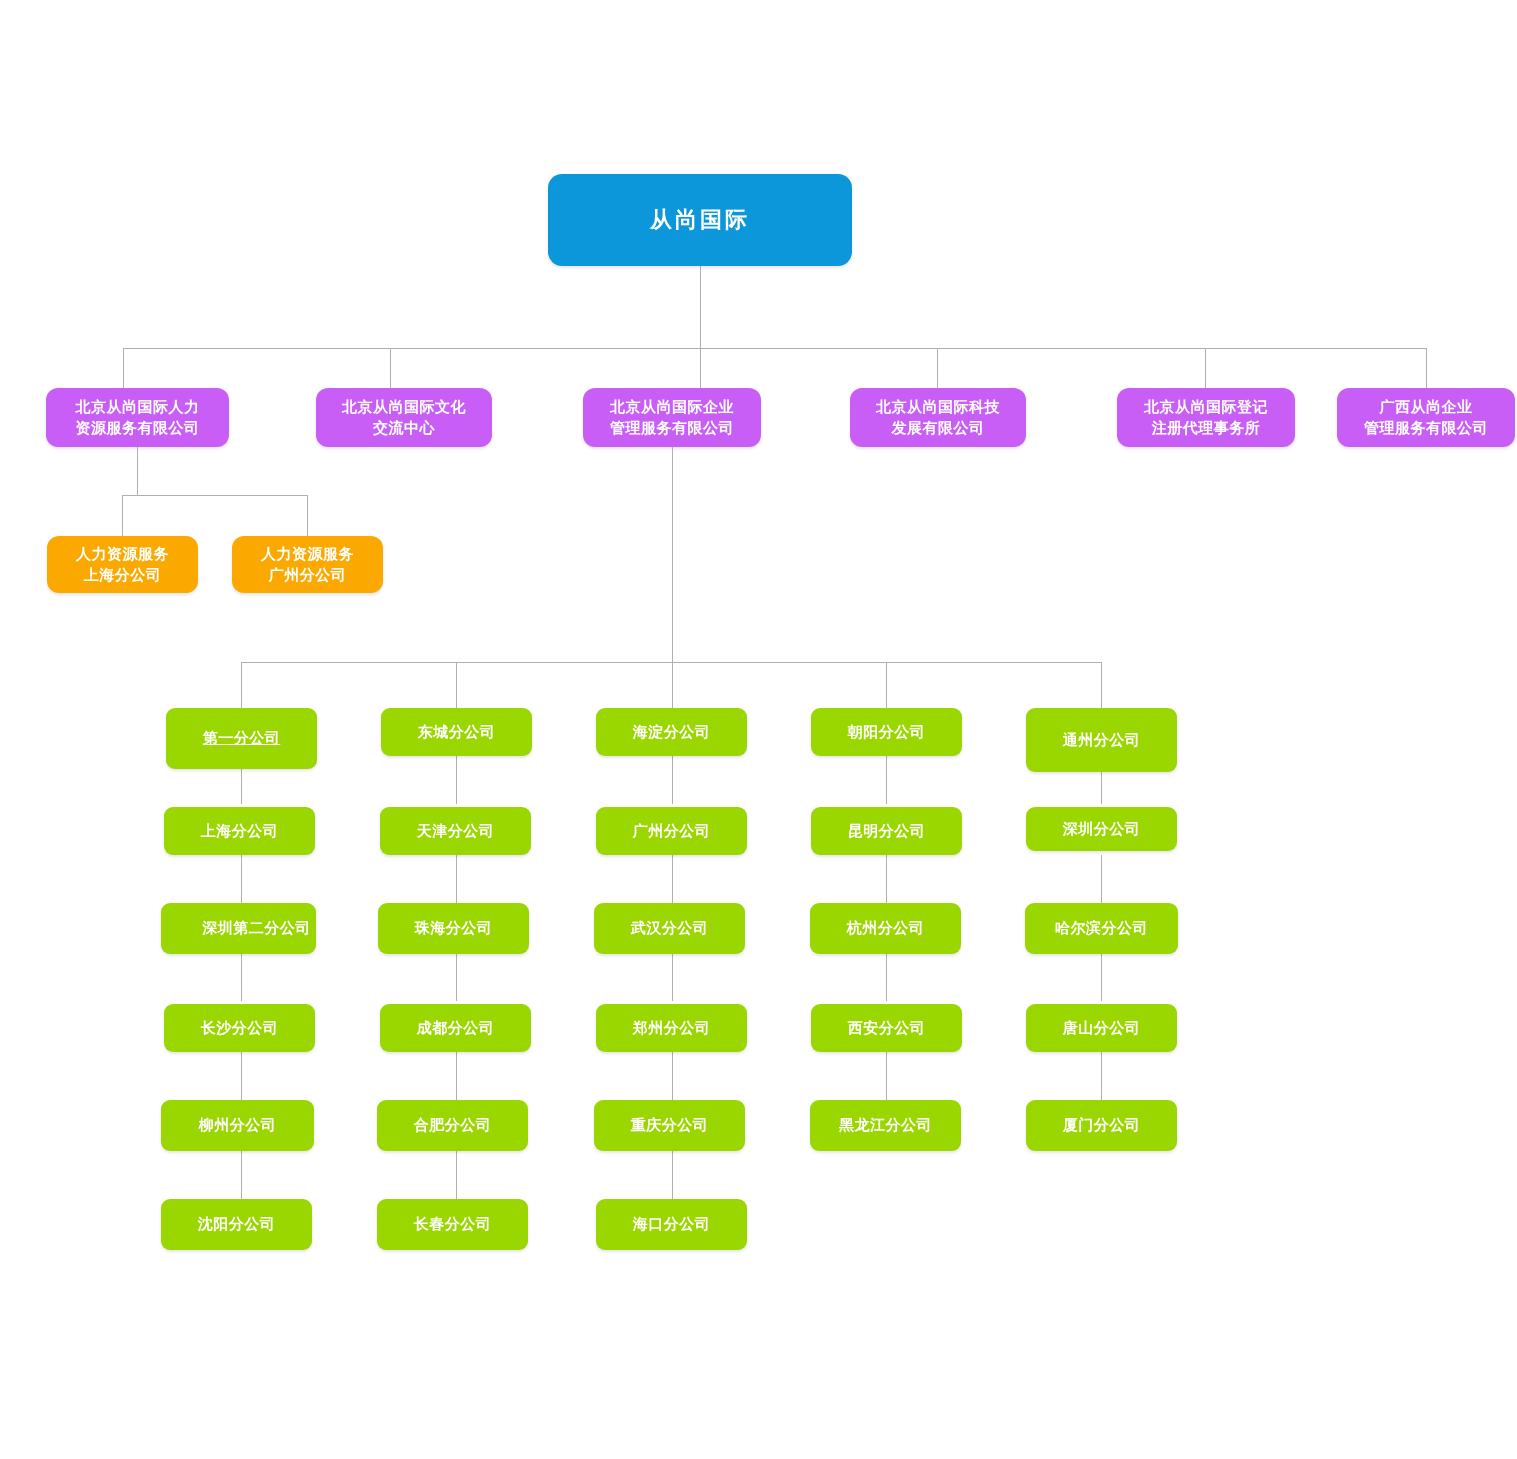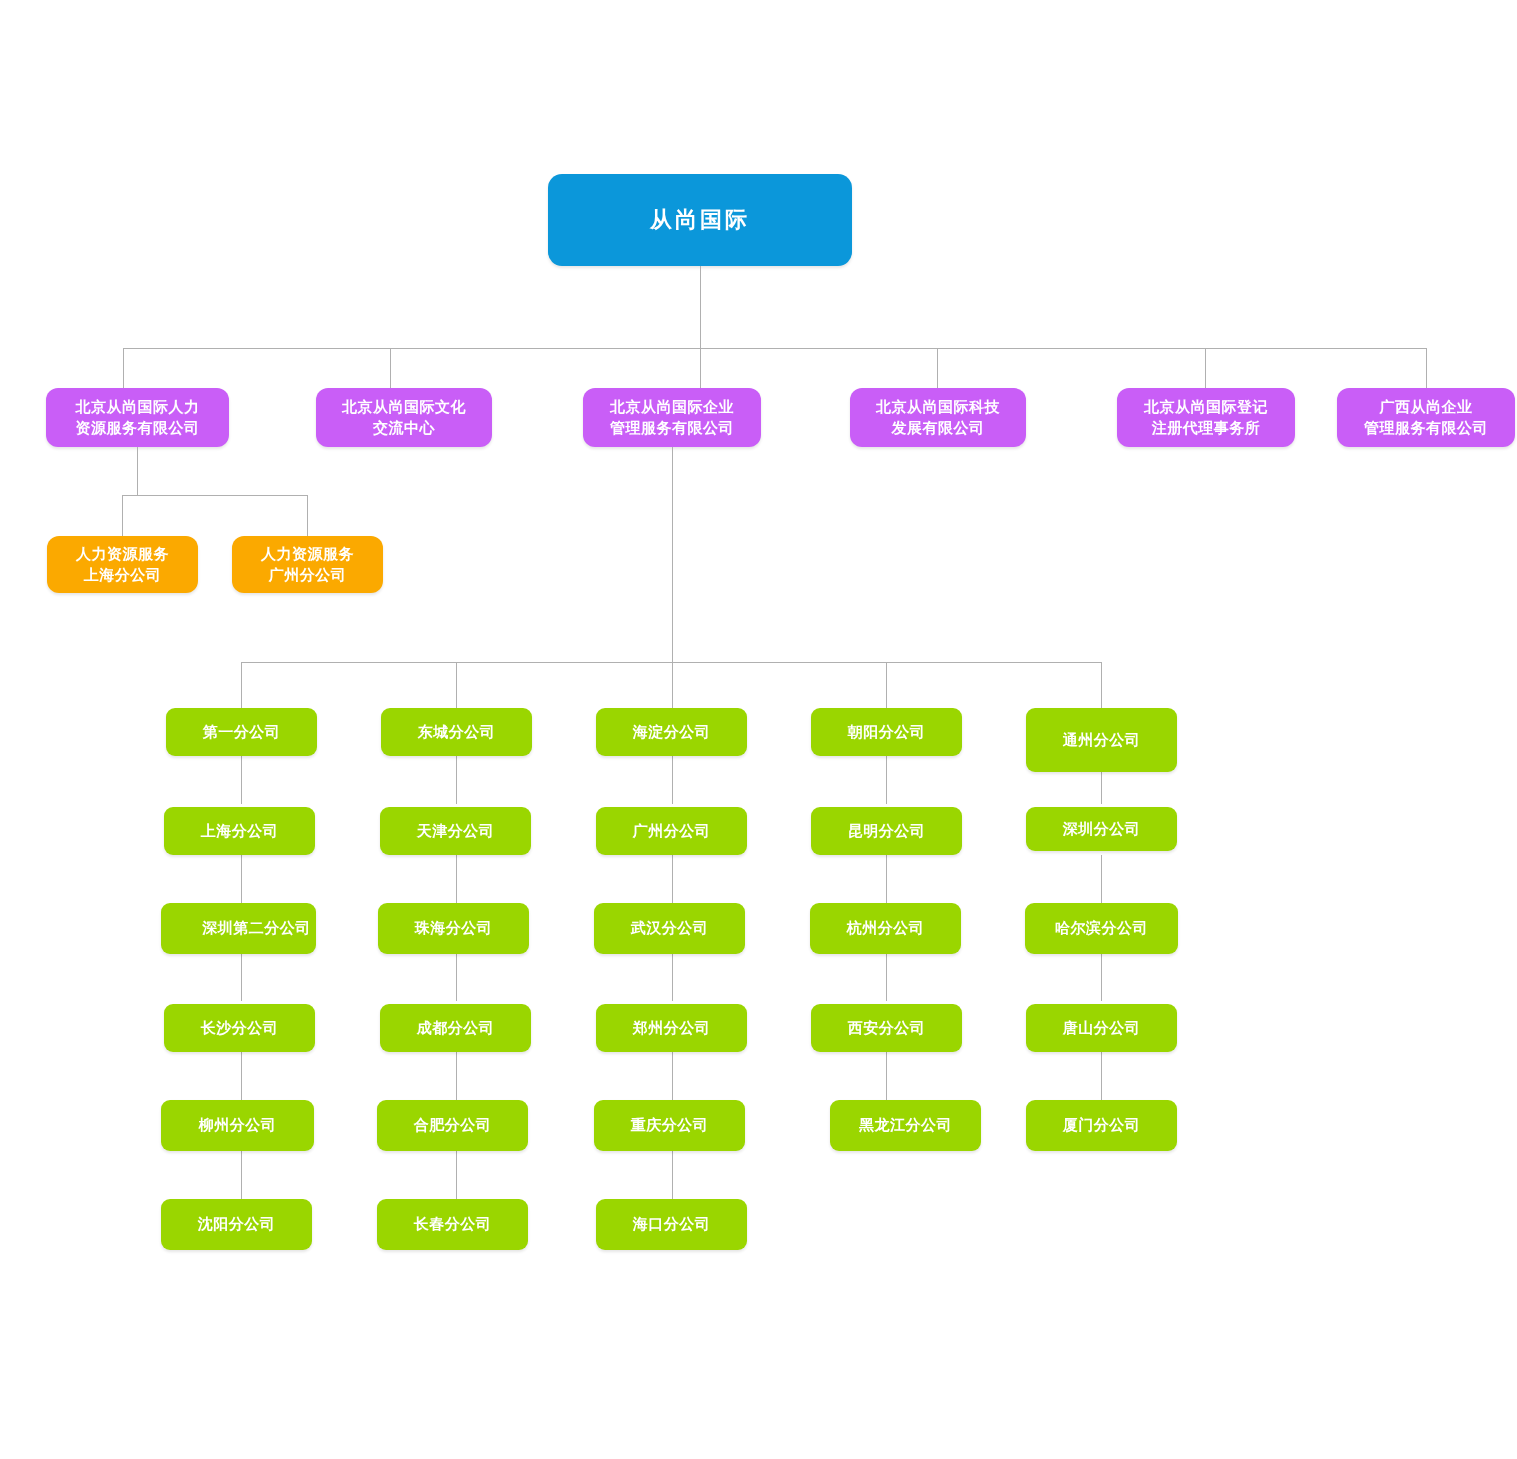--- a/index.html
+++ b/index.html
@@ -143,21 +143,21 @@
   <div class="line v" style="left:886px; top:756px; height:48px;"></div>
   <div class="line v" style="left:886px; top:855px; height:48px;"></div>
   <div class="line v" style="left:886px; top:954px; height:47px;"></div>
   <div class="line v" style="left:886px; top:1052px; height:48px;"></div>
 
   <div class="line v" style="left:1101px; top:756px; height:48px;"></div>
   <div class="line v" style="left:1101px; top:855px; height:48px;"></div>
   <div class="line v" style="left:1101px; top:954px; height:47px;"></div>
   <div class="line v" style="left:1101px; top:1052px; height:48px;"></div>
 
-  <div class="node branch" style="left:166px; top:708px; width:151px; height:48px;">第一分公司</div>
+  <div class="node branch" style="left:166px; top:708px; width:151px; height:61px;text-decoration:underline;">第一分公司</div>
   <div class="node branch" style="left:164px; top:807px; width:151px; height:48px;">上海分公司</div>
   <div class="node branch" style="left:161px; top:903px; width:155px; height:51px;padding-left:36px;">深圳第二分公司</div>
   <div class="node branch" style="left:164px; top:1004px; width:151px; height:48px;">长沙分公司</div>
   <div class="node branch" style="left:161px; top:1100px; width:153px; height:51px;">柳州分公司</div>
   <div class="node branch" style="left:161px; top:1199px; width:151px; height:51px;">沈阳分公司</div>
 
   <div class="node branch" style="left:381px; top:708px; width:151px; height:48px;">东城分公司</div>
   <div class="node branch" style="left:380px; top:807px; width:151px; height:48px;">天津分公司</div>
   <div class="node branch" style="left:378px; top:903px; width:151px; height:51px;">珠海分公司</div>
   <div class="node branch" style="left:380px; top:1004px; width:151px; height:48px;">成都分公司</div>
@@ -168,21 +168,21 @@
   <div class="node branch" style="left:596px; top:807px; width:151px; height:48px;">广州分公司</div>
   <div class="node branch" style="left:594px; top:903px; width:151px; height:51px;">武汉分公司</div>
   <div class="node branch" style="left:596px; top:1004px; width:151px; height:48px;">郑州分公司</div>
   <div class="node branch" style="left:594px; top:1100px; width:151px; height:51px;">重庆分公司</div>
   <div class="node branch" style="left:596px; top:1199px; width:151px; height:51px;">海口分公司</div>
 
   <div class="node branch" style="left:811px; top:708px; width:151px; height:48px;">朝阳分公司</div>
   <div class="node branch" style="left:811px; top:807px; width:151px; height:48px;">昆明分公司</div>
   <div class="node branch" style="left:810px; top:903px; width:151px; height:51px;">杭州分公司</div>
   <div class="node branch" style="left:811px; top:1004px; width:151px; height:48px;">西安分公司</div>
-  <div class="node branch" style="left:810px; top:1100px; width:151px; height:51px;margin-left:20px;">黑龙江分公司</div>
+  <div class="node branch" style="left:810px; top:1100px; width:151px; height:51px;">黑龙江分公司</div>
 
   <div class="node branch" style="left:1026px; top:708px; width:151px; height:64px;">通州分公司</div>
   <div class="node branch" style="left:1026px; top:807px; width:151px; height:44px;">深圳分公司</div>
   <div class="node branch" style="left:1025px; top:903px; width:153px; height:51px;">哈尔滨分公司</div>
   <div class="node branch" style="left:1026px; top:1004px; width:151px; height:48px;">唐山分公司</div>
   <div class="node branch" style="left:1026px; top:1100px; width:151px; height:51px;">厦门分公司</div>
 
 </div>
 
 </body></html>

